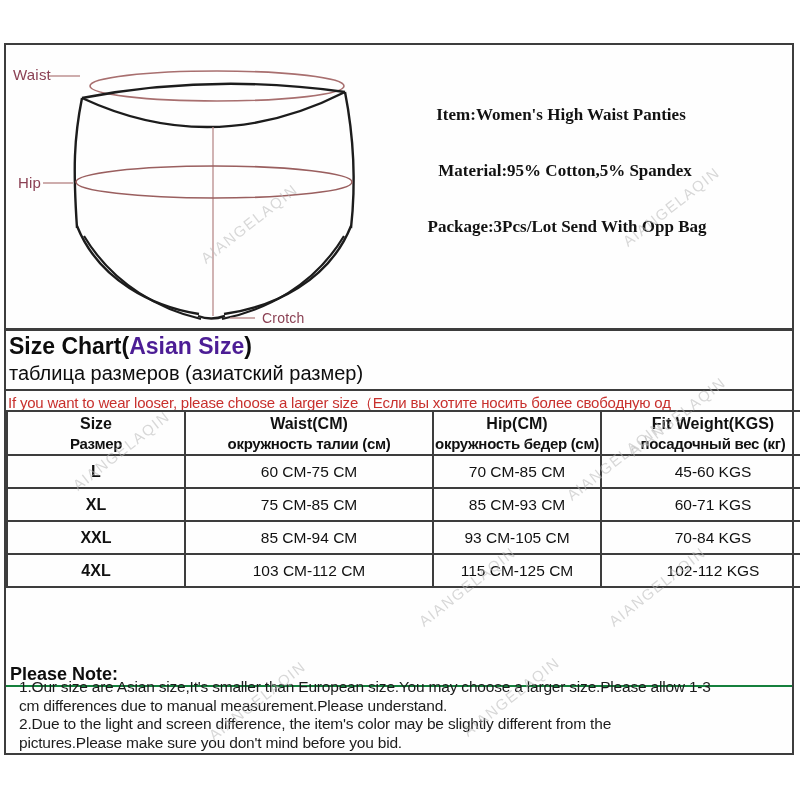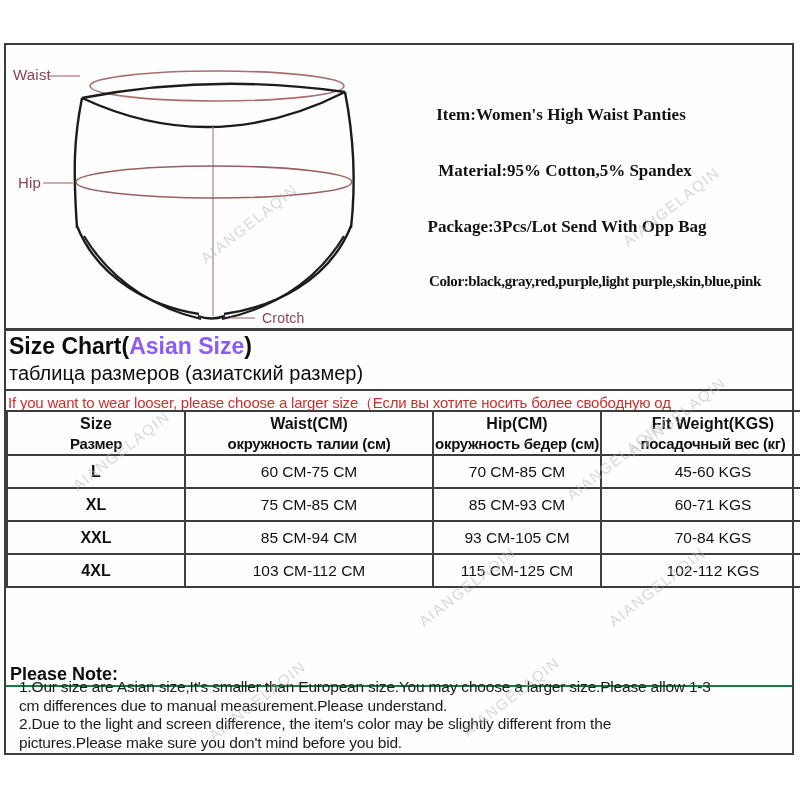--- a/index.html
+++ b/index.html
@@ -35,21 +35,21 @@
 
   
   .divider {
     position: absolute; left: 6px; top: 328px; width: 786px;
     border-top: 3px solid #3d3d3d;
   }
   .chart-title {
     position: absolute; left: 9px; top: 333px; font-size: 23px;
     font-weight: bold; color: #0d0d0d; white-space: nowrap;
   }
-  .chart-title .red { color: #8b5cf6; text-align: center; }
+  .chart-title .red { color: #4c1d95; text-align: center; }
   .chart-subtitle {
     position: absolute; left: 9px; top: 362px; font-size: 20px;
     color: #0d0d0d; white-space: nowrap;
   }
   .notice-row {
     position: absolute; left: 6px; top: 389px; width: 786px; height: 33px;
     border-top: 2px solid #3d3d3d; overflow: hidden;
   }
   .notice-text {
     position: absolute; left: 2px; top: 3px; white-space: nowrap;
@@ -136,21 +136,20 @@
     <path d="M226,275 L251,275" stroke="#b98a8a" stroke-width="1.4"></path>
   </svg>
 
   <div class="diag-label label-waist">Waist</div>
   <div class="diag-label label-hip">Hip</div>
   <div class="diag-label label-crotch">Crotch</div>
 
   <div class="info-line info-item">Item:Women's High Waist Panties</div>
   <div class="info-line info-material">Material:95% Cotton,5% Spandex</div>
   <div class="info-line info-package">Package:3Pcs/Lot Send With Opp Bag</div>
-  <div class="info-line info-color">Color:black,gray,red,purple,light purple,skin,blue,pink</div>
 
   <div class="divider"></div>
   <div class="chart-title">
     <span>Size Chart(</span><span class="red">Asian Size</span><span>)</span>
   </div>
   <div class="chart-subtitle">таблица размеров (азиатский размер)</div>
 
   <div class="notice-row">
     <div class="notice-text">If you want to wear looser, please choose a larger size（Если вы хотите носить более свободную од</div>
   </div>

